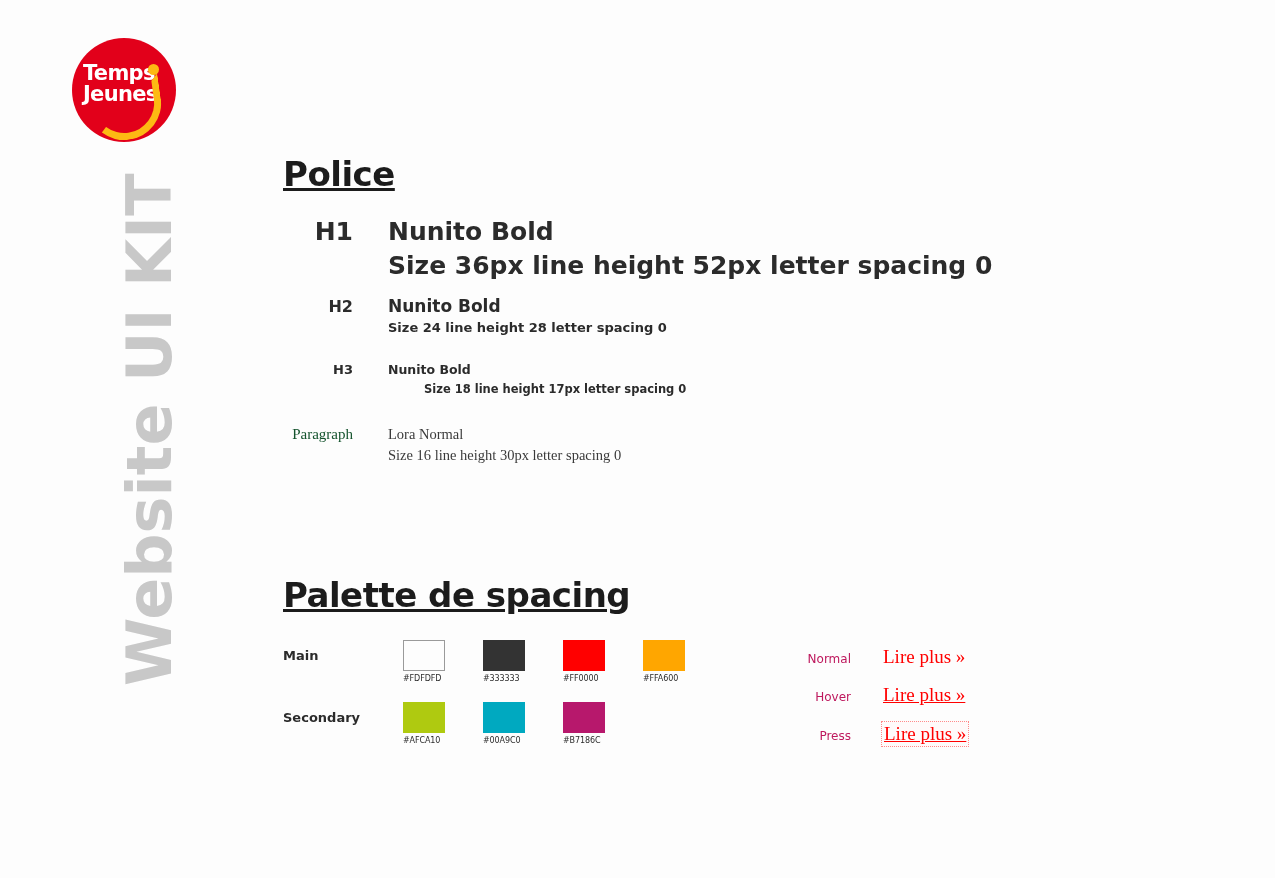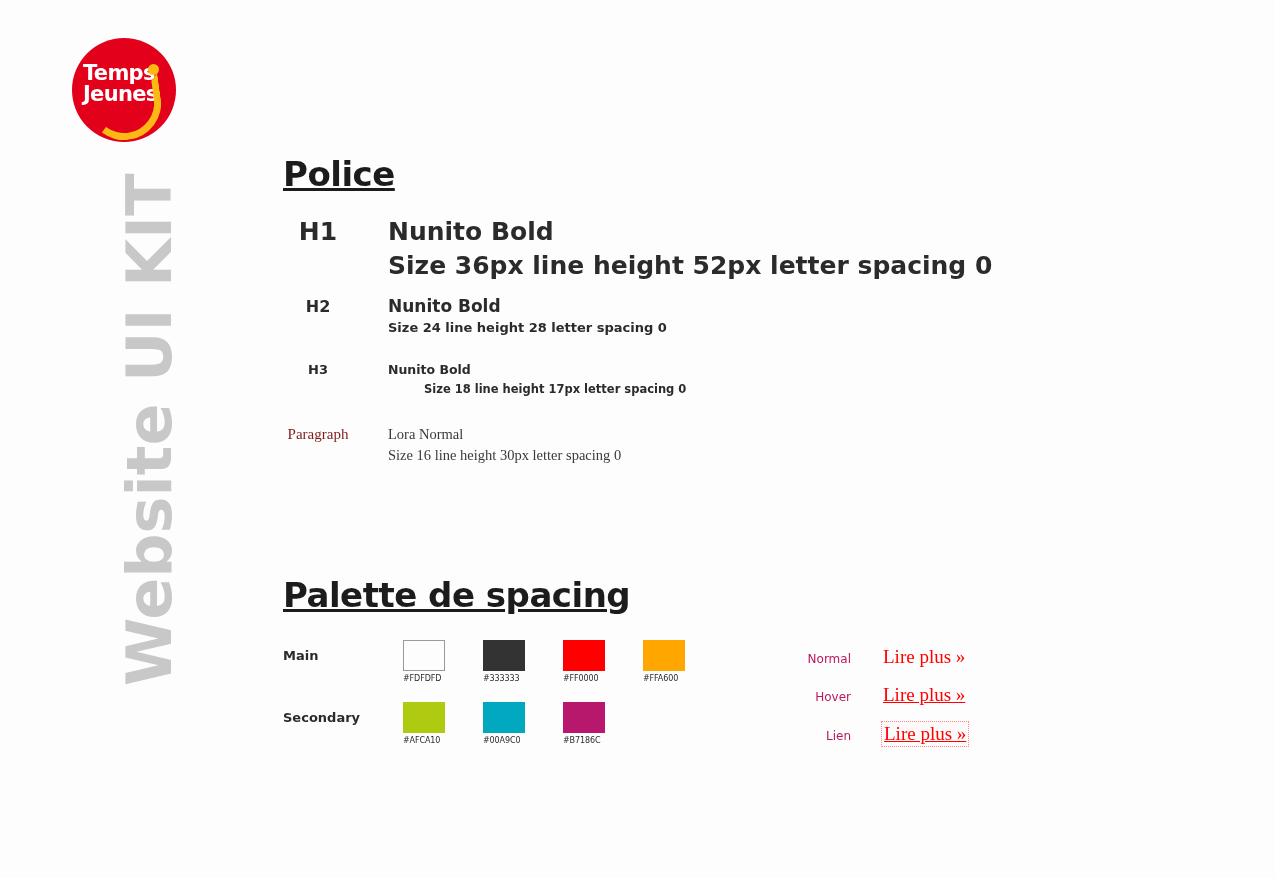--- a/index.html
+++ b/index.html
@@ -114,21 +114,21 @@
     top: 215px;
     width: 700px;
   }
   .type-row {
     position: relative;
     display: flex;
     align-items: flex-start;
   }
   .type-label {
     width: 70px;
-    text-align: center;
+    text-align: right;
     color: #2b2b2b;
     font-family: "DejaVu Sans", sans-serif;
     font-weight: bold;
     white-space: nowrap;
     flex: 0 0 auto;
   }
   .type-sample {
     padding-left: 35px;
     color: #2b2b2b;
     font-family: "DejaVu Sans", sans-serif;
@@ -153,21 +153,21 @@
   #row-h3 .type-label  { font-size: 13px; line-height: 20px; }
   #row-h3 .type-sample .name { font-size: 12.5px; line-height: 20px; display:block; }
   #row-h3 .type-sample .spec { font-size: 11.5px; line-height: 19px; margin-left: 36px; }
 
   
   #row-p .type-label {
     font-family: "Liberation Serif", serif;
     font-weight: normal;
     font-size: 15px;
     line-height: 21px;
-    color: #7f1d1d;
+    color: #14532d;
   }
   #row-p .type-sample {
     font-family: "Liberation Serif", serif;
     font-weight: normal;
     color: #3a3a3a;
   }
   #row-p .type-sample .name { font-size: 14.5px; line-height: 21px; display:block; }
   #row-p .type-sample .spec { font-size: 14.5px; line-height: 21px; }
 
   
@@ -370,21 +370,21 @@
     </div>
 
     <div class="state-row">
       <div class="state-label">Hover</div>
       <div class="state-link-wrap">
         <a href="#" class="state-link hover" style="color: rgb(255, 0, 0);">Lire plus »</a>
       </div>
     </div>
 
     <div class="state-row">
-      <div class="state-label">Lien</div>
+      <div class="state-label">Press</div>
       <div class="state-link-wrap">
         <a href="#" class="state-link press" style="color: rgb(255, 0, 0);">Lire plus »</a>
       </div>
     </div>
 
   </div>
 
 </div>
 
 </body></html>

